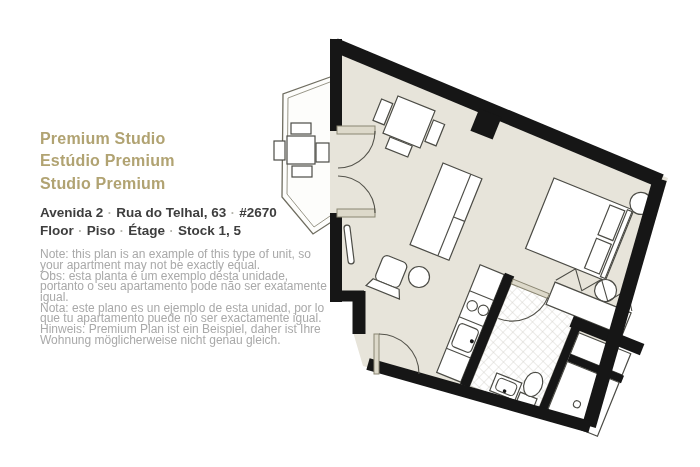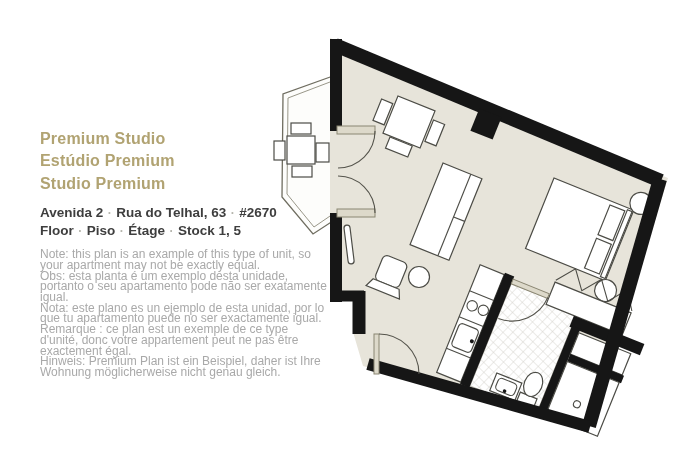--- a/index.html
+++ b/index.html
@@ -46,21 +46,20 @@
 
   <div class="address-block">
     <div class="addr-line"><span>Avenida 2</span><span class="sep">·</span><span>Rua do Telhal, 63</span><span class="sep">·</span><span>#2670</span></div>
     <div class="addr-line"><span>Floor</span><span class="sep">·</span><span>Piso</span><span class="sep">·</span><span>Étage</span><span class="sep">·</span><span>Stock 1, 5</span></div>
   </div>
 
   <div class="notes-block">
     <div class="note-line">Note: this plan is an example of this type of unit, so your apartment may not be exactly equal.</div>
     <div class="note-line">Obs: esta planta é um exemplo desta unidade, portanto o seu apartamento pode não ser exatamente igual.</div>
     <div class="note-line">Nota: este plano es un ejemplo de esta unidad, por lo que tu apartamento puede no ser exactamente igual.</div>
-    <div class="note-line">Remarque : ce plan est un exemple de ce type d'unité, donc votre appartement peut ne pas être exactement égal.</div>
     <div class="note-line">Hinweis: Premium Plan ist ein Beispiel, daher ist Ihre Wohnung möglicherweise nicht genau gleich.</div>
   </div>
 </div>
 
 <svg width="700" height="467" viewBox="0 0 700 467">
   <defs>
     <pattern id="deckstripes" width="4.2" height="8" patternUnits="userSpaceOnUse">
       <rect width="4.2" height="8" fill="#fdfdfb"></rect>
       <line x1="1" y1="0" x2="1" y2="8" stroke="#c9c6ba" stroke-width="1"></line>
     </pattern>

